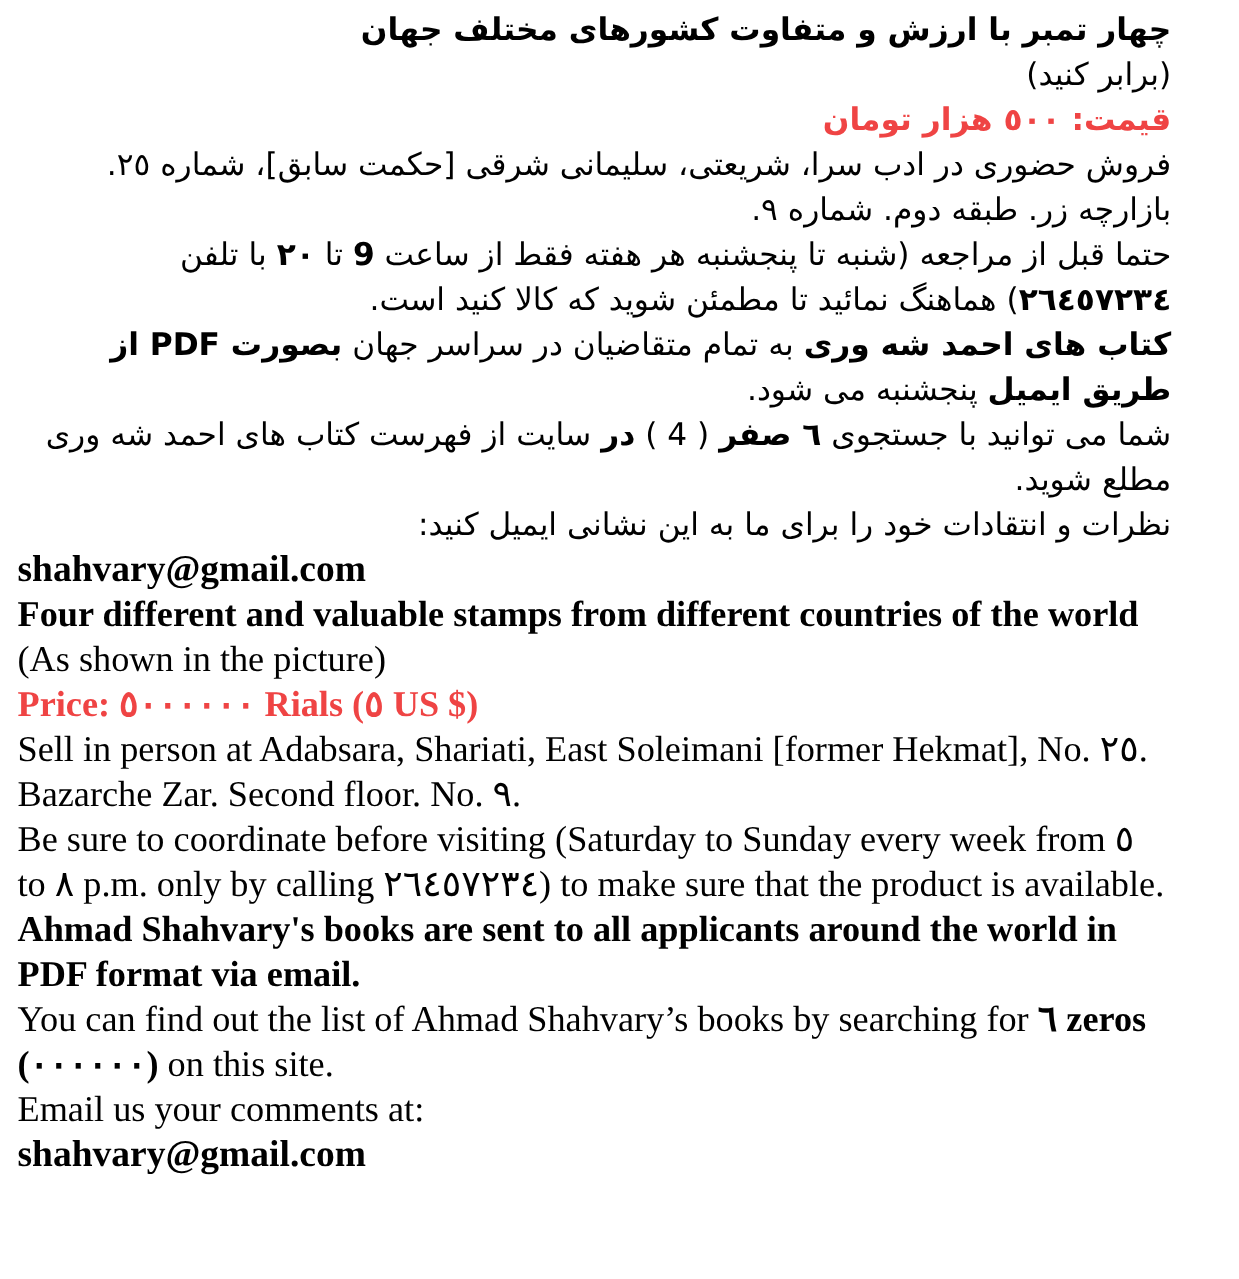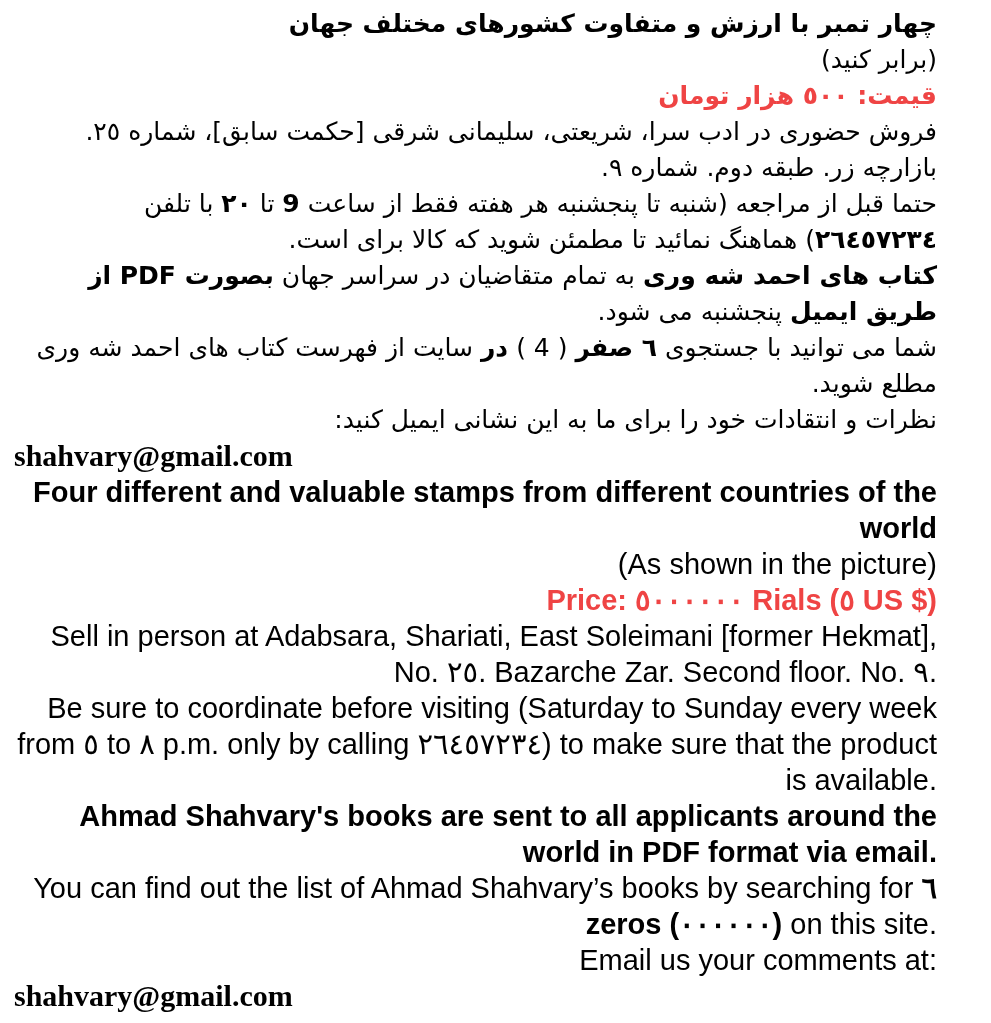--- a/index.html
+++ b/index.html
@@ -28,22 +28,22 @@
     direction: rtl;
     text-align: right;
     font-family: "DejaVu Sans", "Liberation Serif", sans-serif;
     font-size: 25px;
     line-height: 36px;
     unicode-bidi: plaintext;
   }
   
   .en {
     direction: ltr;
-    text-align: right;
-    font-family: Liberation Sans, sans-serif;
+    text-align: left;
+    font-family: Liberation Serif, serif;
     font-size: 29px;
     line-height: 36px;
   }
   .bold { font-weight: bold; }
   .red  { color: #ef4444; }
   .email-link {
     display: block;
     direction: ltr;
     text-align: left;
     font-family: "Liberation Serif", "DejaVu Serif", serif;
@@ -61,21 +61,21 @@
 <div class="doc">
 
   <p class="fa bold" dir="rtl">چهار تمبر با ارزش و متفاوت کشورهای مختلف جهان</p>
 
   <p class="fa" dir="rtl">(برابر کنید)</p>
 
   <p class="fa bold red" dir="rtl">قیمت: ٥٠٠ هزار تومان</p>
 
   <p class="fa" dir="rtl">فروش حضوری در ادب سرا، شریعتی، سلیمانی شرقی [حکمت سابق]، شماره ٢٥. بازارچه زر. طبقه دوم. شماره ٩.</p>
 
-  <p class="fa" dir="rtl"><span>حتما قبل از مراجعه (شنبه تا پنجشنبه هر هفته فقط از ساعت </span><span class="bold">9</span><span> تا </span><span class="bold">٢٠</span><span> با تلفن </span><span class="bold">٢٦٤٥٧٢٣٤</span><span>) هماهنگ نمائید تا مطمئن شوید که کالا برای است.</span></p>
+  <p class="fa" dir="rtl"><span>حتما قبل از مراجعه (شنبه تا پنجشنبه هر هفته فقط از ساعت </span><span class="bold">9</span><span> تا </span><span class="bold">٢٠</span><span> با تلفن </span><span class="bold">٢٦٤٥٧٢٣٤</span><span>) هماهنگ نمائید تا مطمئن شوید که کالا کنید است.</span></p>
 
   <p class="fa" dir="rtl"><span class="bold">کتاب های احمد شه وری</span><span> به تمام متقاضیان در سراسر جهان </span><span class="bold">بصورت PDF  از طریق ایمیل</span><span> پنجشنبه می شود.</span></p>
 
   <p class="fa" dir="rtl"><span>شما می توانید با جستجوی </span><span class="bold">٦ صفر</span><span> ( 4 ) </span><span class="bold">در</span><span> سایت از فهرست کتاب های احمد شه وری مطلع شوید.</span></p>
 
   <p class="fa" dir="rtl">نظرات و انتقادات خود را برای ما به این نشانی ایمیل کنید:</p>
 
   <a class="email-link">shahvary@gmail.com</a>
 
   <p class="en bold">Four different and valuable stamps from different countries of the world</p>

